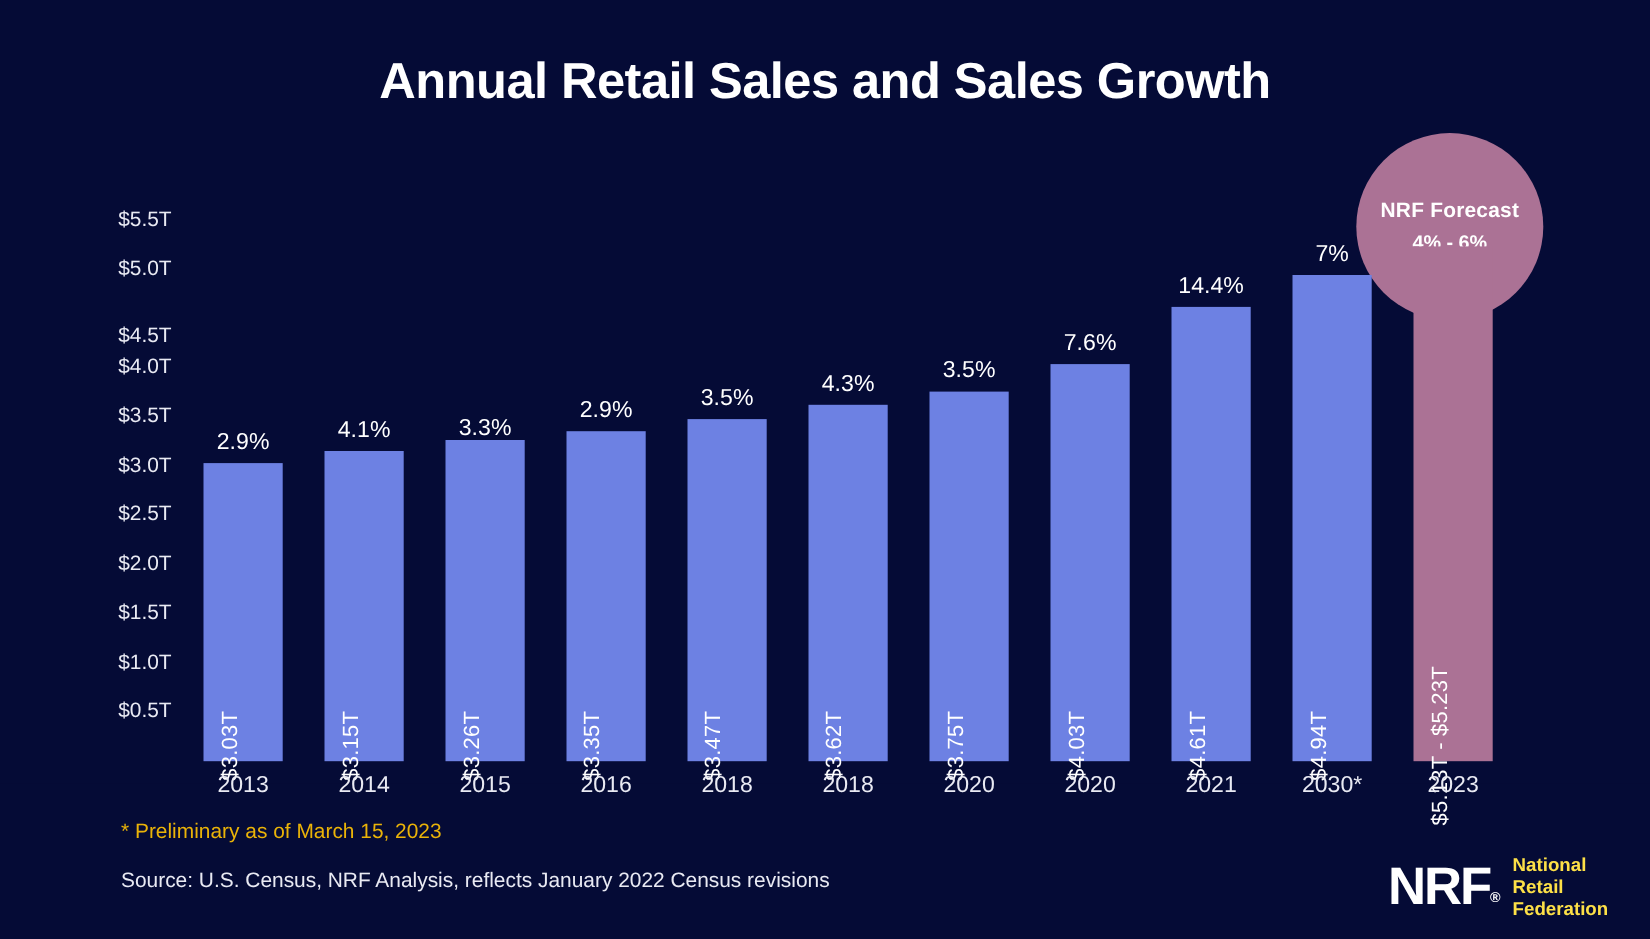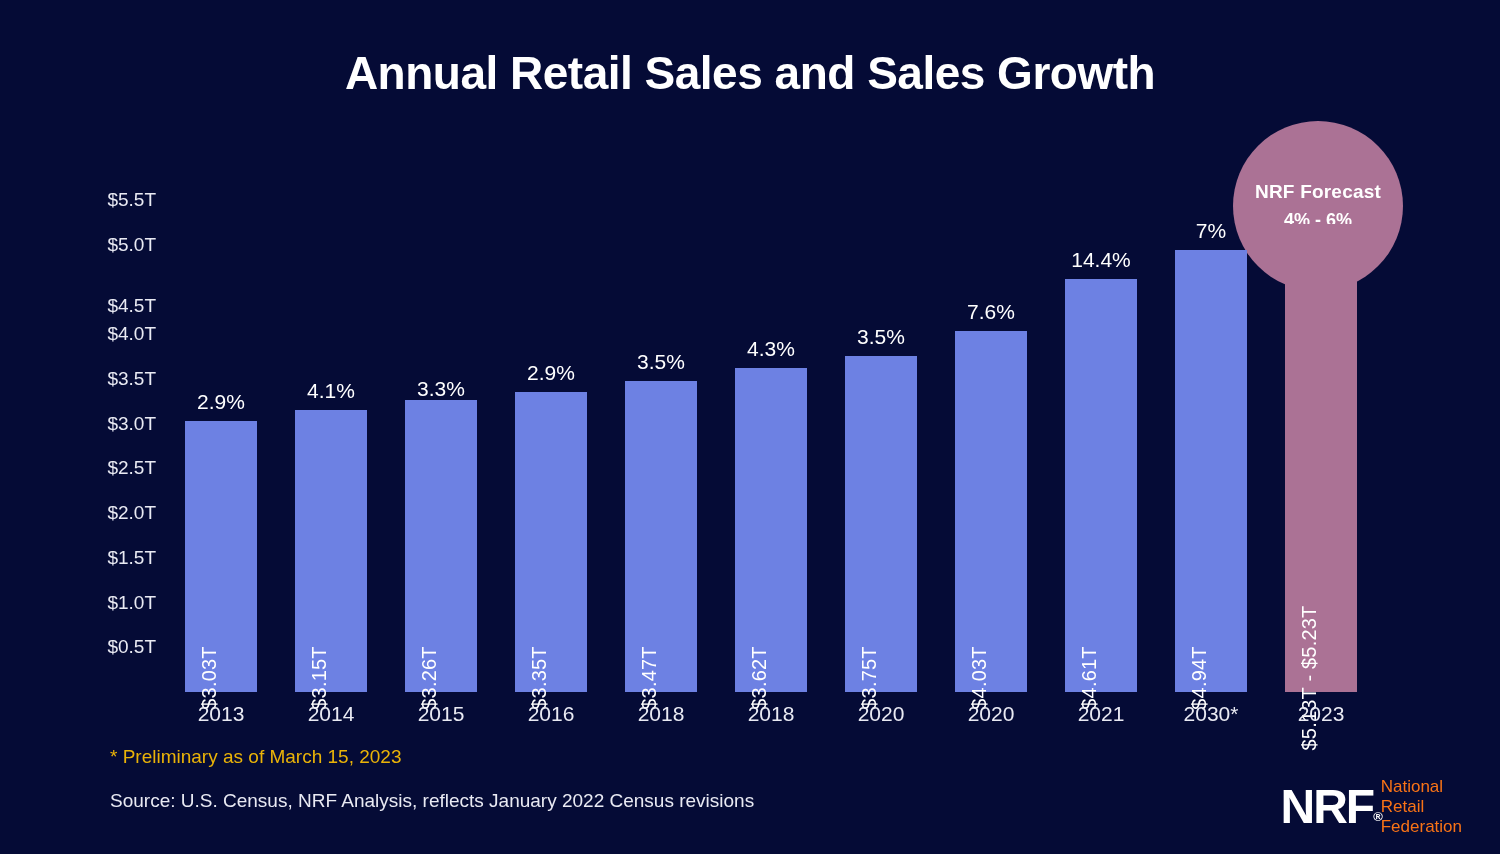--- a/index.html
+++ b/index.html
@@ -71,29 +71,29 @@
     color:#eab308; font-size:19px;
   }
   #note-source {
     position:absolute; left:110px; top:790px;
     color:#e9eaf3; font-size:19px;
   }
 
   
   #nrf-logo {
     position:absolute; right:38px; top:777px;
-    display:flex; align-items:center; 
+    display:flex; align-items:center; gap:13px;
   }
   #nrf-mark {
     color:#ffffff; font-size:48px; font-weight:bold;
     letter-spacing:-2px; line-height:1; font-family:"Liberation Sans", sans-serif;
   }
   #nrf-mark sup { font-size:13px; vertical-align:baseline; position:relative; top:-2px; }
   #nrf-words {
-    color:#f97316; font-size:17px; font-weight:normal; line-height:1.17;
+    color:#fde047; font-size:17px; font-weight:bold; line-height:1.17;
   }
 </style>
 </head>
 <body>
 
 <div id="stage">
 
   <div id="chart-title">Annual Retail Sales and Sales Growth</div>
 
   <div id="forecast-bubble">

